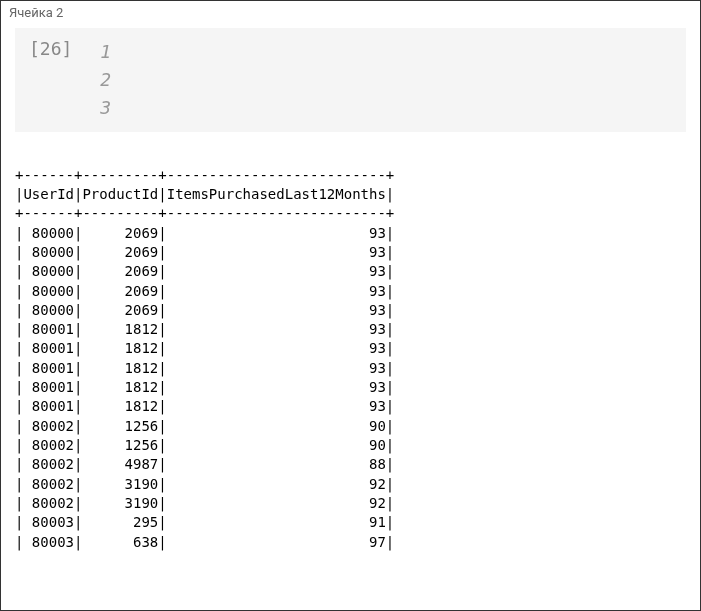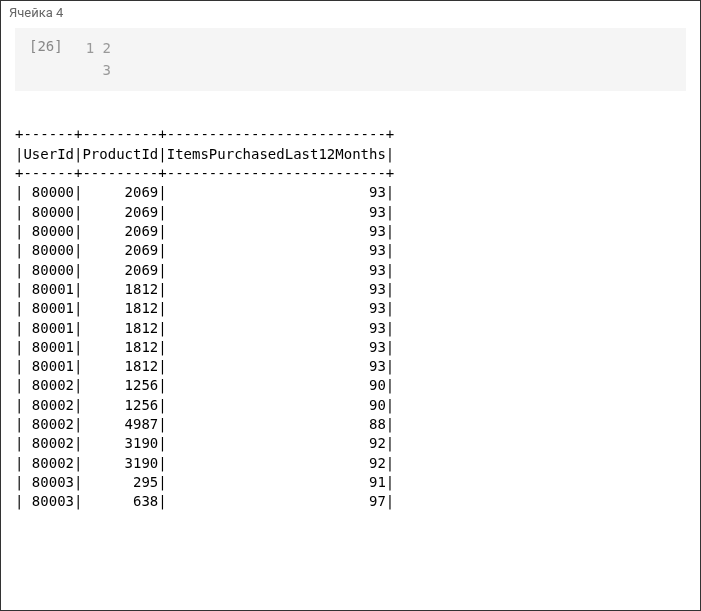--- a/index.html
+++ b/index.html
@@ -19,35 +19,36 @@
       color: #666;
       font-size: 13px;
       padding: 4px 8px 8px 8px;
     }
     .code-block {
       background: #f5f5f5;
       margin: 0 14px;
       padding: 10px 0;
       display: flex;
       font-family: "Consolas", "Monaco", monospace;
-      font-size: 14px;
+      font-size: 18px;
     }
     .exec-count {
       color: #888;
       padding: 0 10px 0 14px;
       flex-shrink: 0;
       width: 70px;
     }
     .line-numbers {
       color: #999;
       text-align: right;
       padding: 0 18px 0 0;
       flex-shrink: 0;
       width: 44px;
       line-height: 1.55;
+      font-style: italic;
     }
     .code-content {
       line-height: 1.55;
       white-space: pre;
     }
     .code-content .string {
       color: #b31d28;
     }
     .code-content .number {
       color: #005cc5;
@@ -57,21 +58,21 @@
       font-size: 14px;
       white-space: pre;
       padding: 34px 14px 0 14px;
       line-height: 1.38;
       color: #000;
     }
   </style>
 </head>
 <body>
 
-<div class="cell-label">Ячейка 4</div>
+<div class="cell-label">Ячейка 2</div>
 
 <div class="code-block">
   <div class="exec-count">[26]</div>
   <div class="line-numbers" id="line-gutter">1
 2
 3</div>
 </div>
 
 <div class="output-area" id="output-area">+------+---------+--------------------------+
 |UserId|ProductId|ItemsPurchasedLast12Months|

